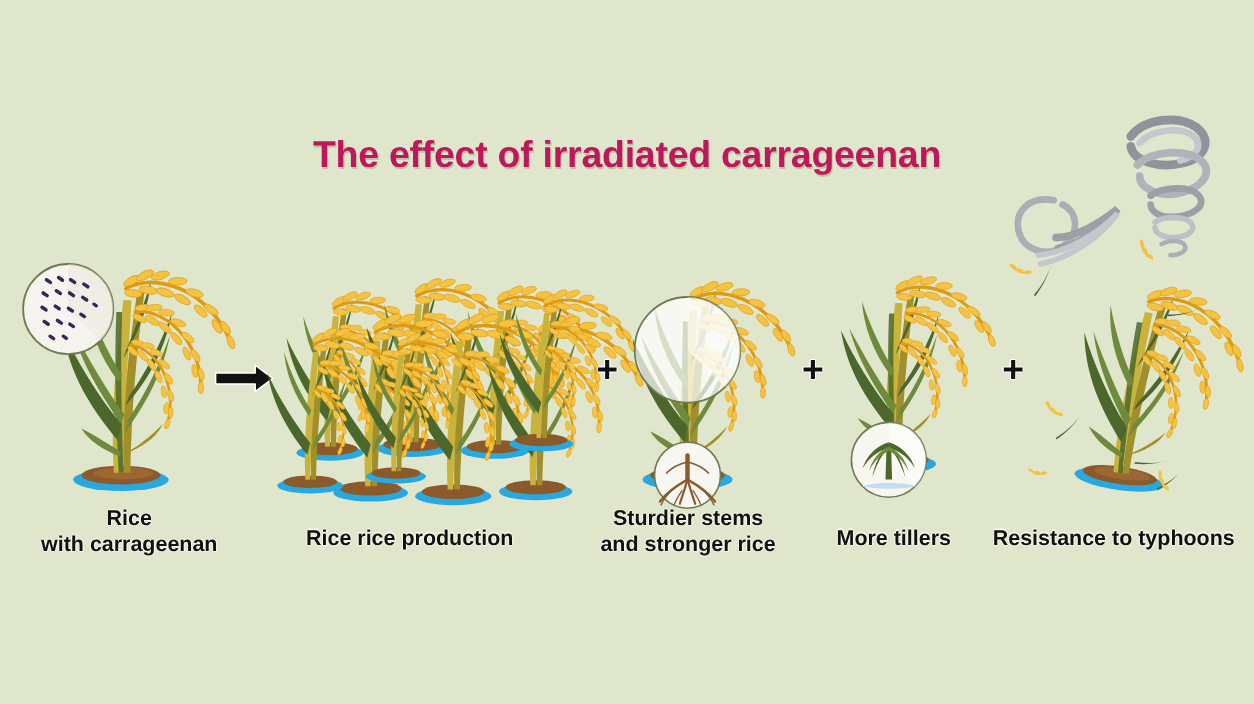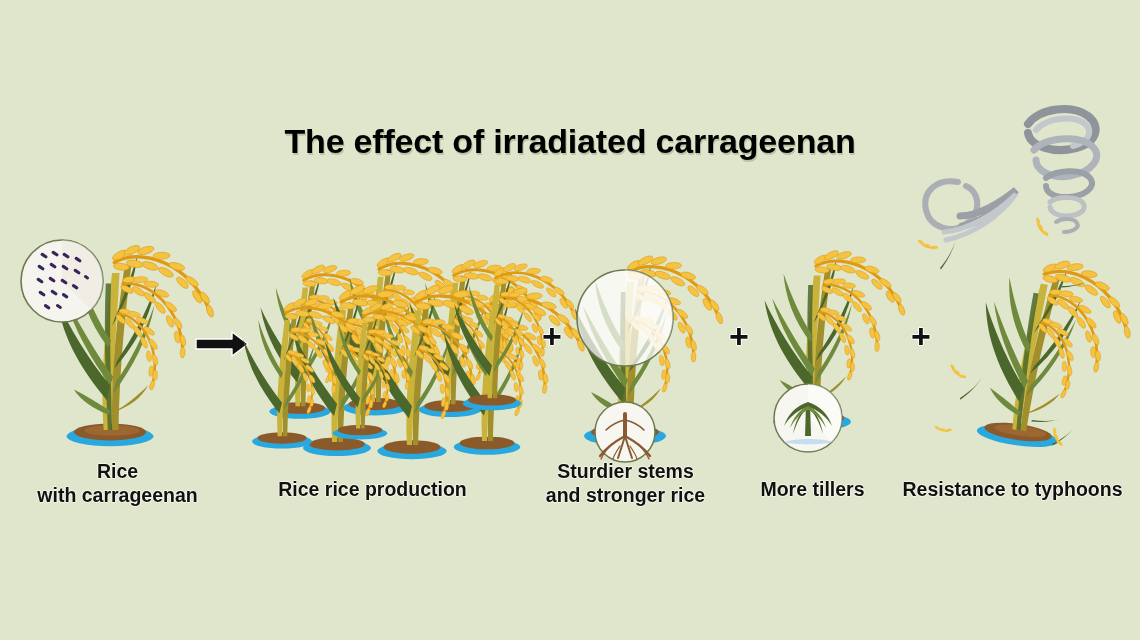--- a/index.html
+++ b/index.html
@@ -6,21 +6,21 @@
   html,body{margin:0;padding:0;}
   body{
     width:1140px;height:640px;overflow:hidden;
     background:#dfe6cb;
     font-family:"Liberation Sans", sans-serif;
   }
   #stage{position:relative;width:1140px;height:640px;background:#dfe6cb;}
 
   .title{
     position:absolute;left:0;top:122px;width:1140px;text-align:center;
-    font-size:34px;font-weight:bold;color:#000000;letter-spacing:-0.2px;
+    font-size:34px;font-weight:bold;color:#be185d;letter-spacing:-0.2px;
     text-shadow:1px 2px 0 rgba(180,190,160,.85);
     white-space:nowrap;
   }
   .caption{
     position:absolute;text-align:center;color:#111;
     font-size:19.5px;font-weight:bold;line-height:1.22;
     text-shadow:0 1px 0 #f3f6e8, 0 -1px 0 #f3f6e8, 1px 0 0 #f3f6e8, -1px 0 0 #f3f6e8;
   }
   .plus{
     position:absolute;width:26px;height:26px;

